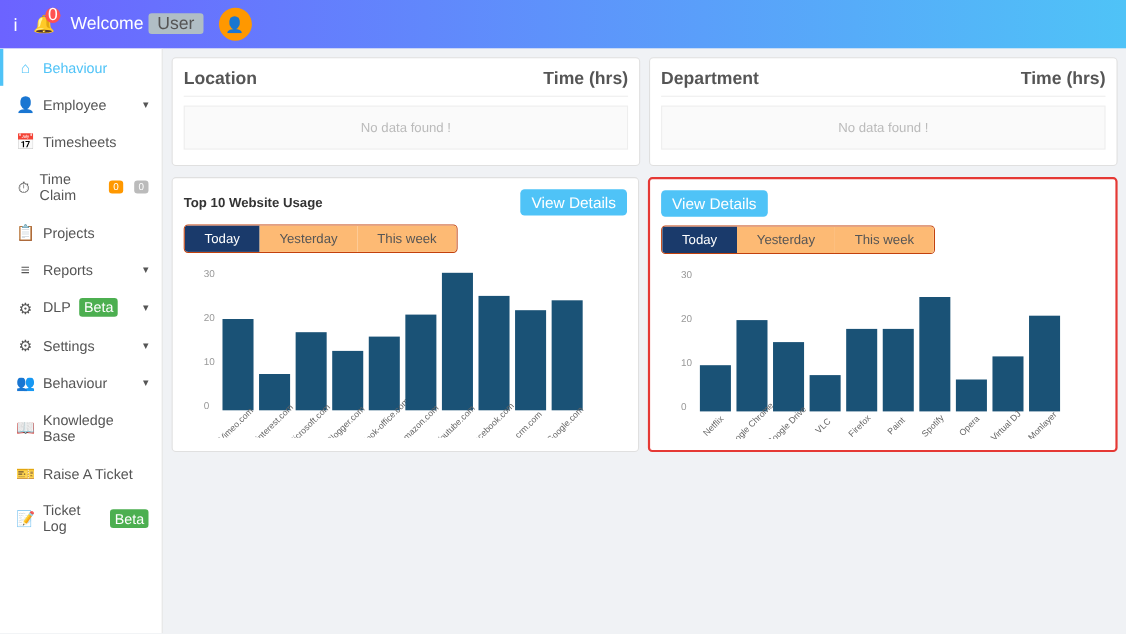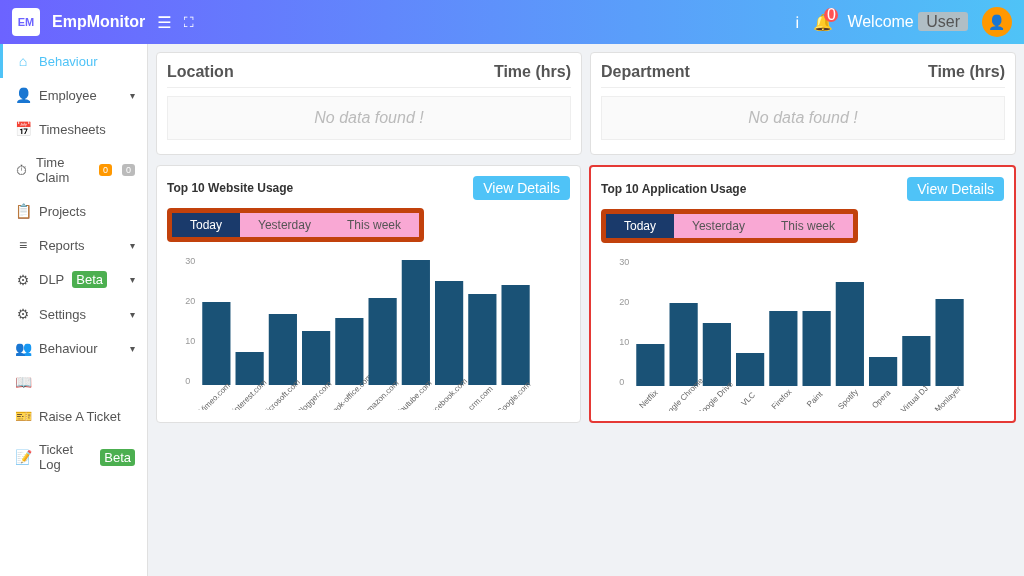--- a/index.html
+++ b/index.html
@@ -56,55 +56,47 @@
     .badge-inline.zero { background: #bbb; }
     .beta-badge { background: #4caf50; color: #fff; border-radius: 3px; font-size: 13px; padding: 1px 4px; }
 
     
     .content { flex: 1; overflow-y: auto; padding: 8px; background: #f0f2f5; }
 
     
     .top-row { display: flex; gap: 8px; margin-bottom: 10px; }
     .card { background: #fff; border-radius: 4px; flex: 1; padding: 10px; border: 1px solid #e0e0e0; }
     .card-header { display: flex; justify-content: space-between; color: #555; font-size: 16px; font-weight: 600; padding-bottom: 6px; border-bottom: 1px solid #eee; margin-bottom: 8px; }
-    .no-data { text-align: center; color: #bbb; font-size: 16px; padding: 12px 0; background: #fafafa; border: 1px solid #eee; margin: 4px 0; font-style: italic; }
+    .no-data { text-align: center; color: #bbb; font-size: 12px; padding: 12px 0; background: #fafafa; border: 1px solid #eee; margin: 4px 0; }
 
     
     .chart-row { display: flex; gap: 8px; }
     .chart-card { background: #fff; border-radius: 4px; flex: 1; padding: 10px; border: 1px solid #e0e0e0; }
     .chart-card.highlighted { border: 2px solid #e53935; }
     .chart-card-header { display: flex; justify-content: space-between; align-items: center; margin-bottom: 8px; }
     .chart-title { font-size: 12px; font-weight: 600; color: #333; }
     .view-details-btn { background: #4fc3f7; color: #fff; border: none; border-radius: 4px; padding: 4px 10px; font-size: 14px; cursor: pointer; }
 
     
-    .tabs { display: flex; gap: 0; margin-bottom: 8px; border: 5px solid #c2410c; border-radius: 4px; overflow: hidden; width: fit-content; }
-    .tab { padding: 5px 18px; font-size: 12px; cursor: pointer; background: #f9a8d4; color: #555; border: none; }
+    .tabs { display: flex; gap: 0; margin-bottom: 8px; border: 1px solid #c2410c; border-radius: 4px; overflow: hidden; width: fit-content; }
+    .tab { padding: 5px 18px; font-size: 12px; cursor: pointer; background: #fdba74; color: #555; border: none; }
     .tab.active { background: #1a3a6b; color: #fff; }
 
     
     .bar-chart-container { position: relative; height: 160px; }
     .bar-chart-svg { width: 100%; height: 100%; }
 
     .y-axis-label { font-size: 9px; fill: #999; }
     .bar { fill: #1a5276; }
     .x-label { font-size: 8px; fill: #666; }
   </style>
 </head>
 <body>
 
 <div class="topbar">
-  <div class="topbar-left">
-    <div class="logo-icon">
-      <span>EM</span>
-    </div>
-    <span class="logo">EmpMonitor</span>
-    <span style="color:#fff;font-size:16px;cursor:pointer;">☰</span>
-    <span style="color:#fff;font-size:14px;cursor:pointer;">⛶</span>
-  </div>
   <div class="topbar-icons">
     <span>ℹ</span>
     <div class="notif-badge">
       <span>🔔</span>
       <span class="badge">0</span>
     </div>
     <span class="welcome-text">Welcome <span style="background:#b0bec5;color:#555;padding:1px 8px;border-radius:3px;">User</span></span>
     <div class="avatar">👤</div>
   </div>
 </div>
@@ -151,20 +143,21 @@
       <span>Settings</span>
       <span class="arrow">▾</span>
     </div>
     <div class="sidebar-item">
       <span class="icon">👥</span>
       <span>Behaviour</span>
       <span class="arrow">▾</span>
     </div>
     <div class="sidebar-item">
       <span class="icon">📖</span>
+      <span>Knowledge Base</span>
     </div>
     <div class="sidebar-item">
       <span class="icon">🎫</span>
       <span>Raise A Ticket</span>
     </div>
     <div class="sidebar-item">
       <span class="icon">📝</span>
       <span>Ticket Log</span>
       <span class="beta-badge">Beta</span>
     </div>
@@ -237,21 +230,20 @@
             <text class="x-label" x="313" y="150" text-anchor="middle" transform="rotate(-45,313,150)">crm.com</text>
 
             <rect class="bar" x="332" y="35" width="28" height="100"></rect>
             <text class="x-label" x="346" y="150" text-anchor="middle" transform="rotate(-45,346,150)">Google.com</text>
           </svg>
         </div>
       </div>
 
       <div class="chart-card highlighted">
         <div class="chart-card-header">
-          <span class="chart-title">Top 10 Application Usage</span>
           <button class="view-details-btn">View Details</button>
         </div>
         <div class="tabs">
           <button class="tab active">Today</button>
           <button class="tab">Yesterday</button>
           <button class="tab">This week</button>
         </div>
         <div class="bar-chart-container">
           <svg class="bar-chart-svg" viewBox="0 0 400 160" preserveAspectRatio="none">
             <text class="y-axis-label" x="18" y="14">30</text>

